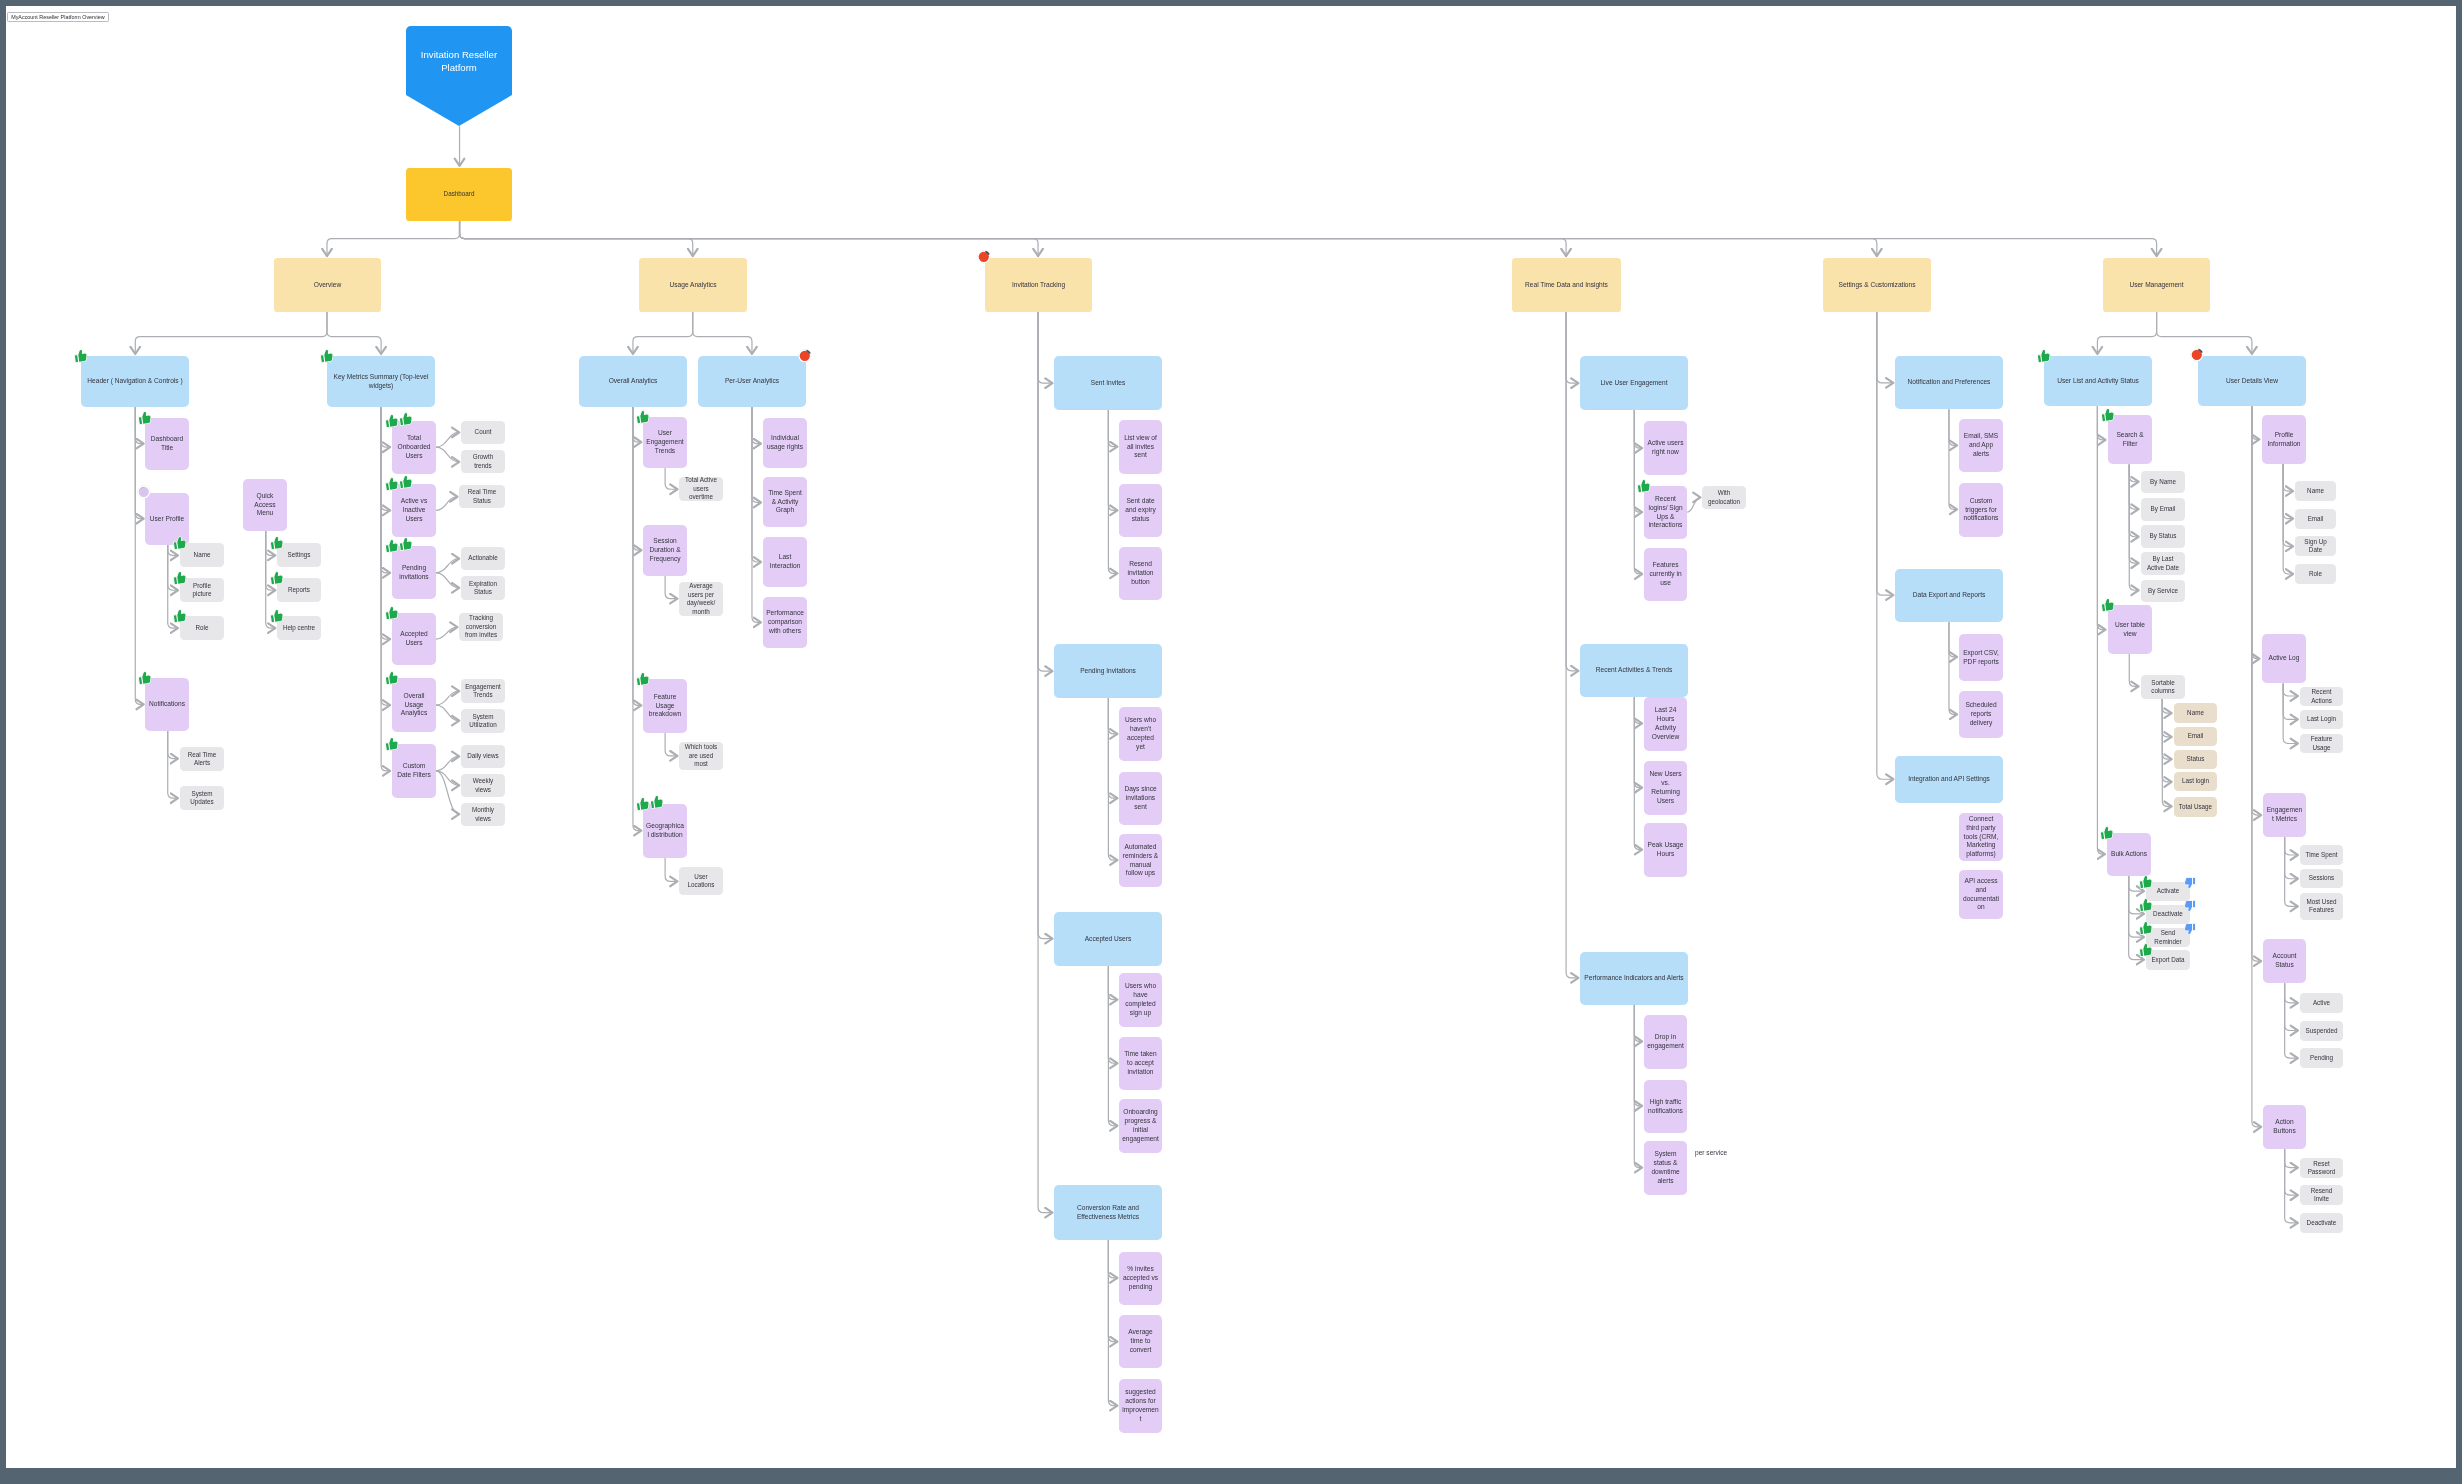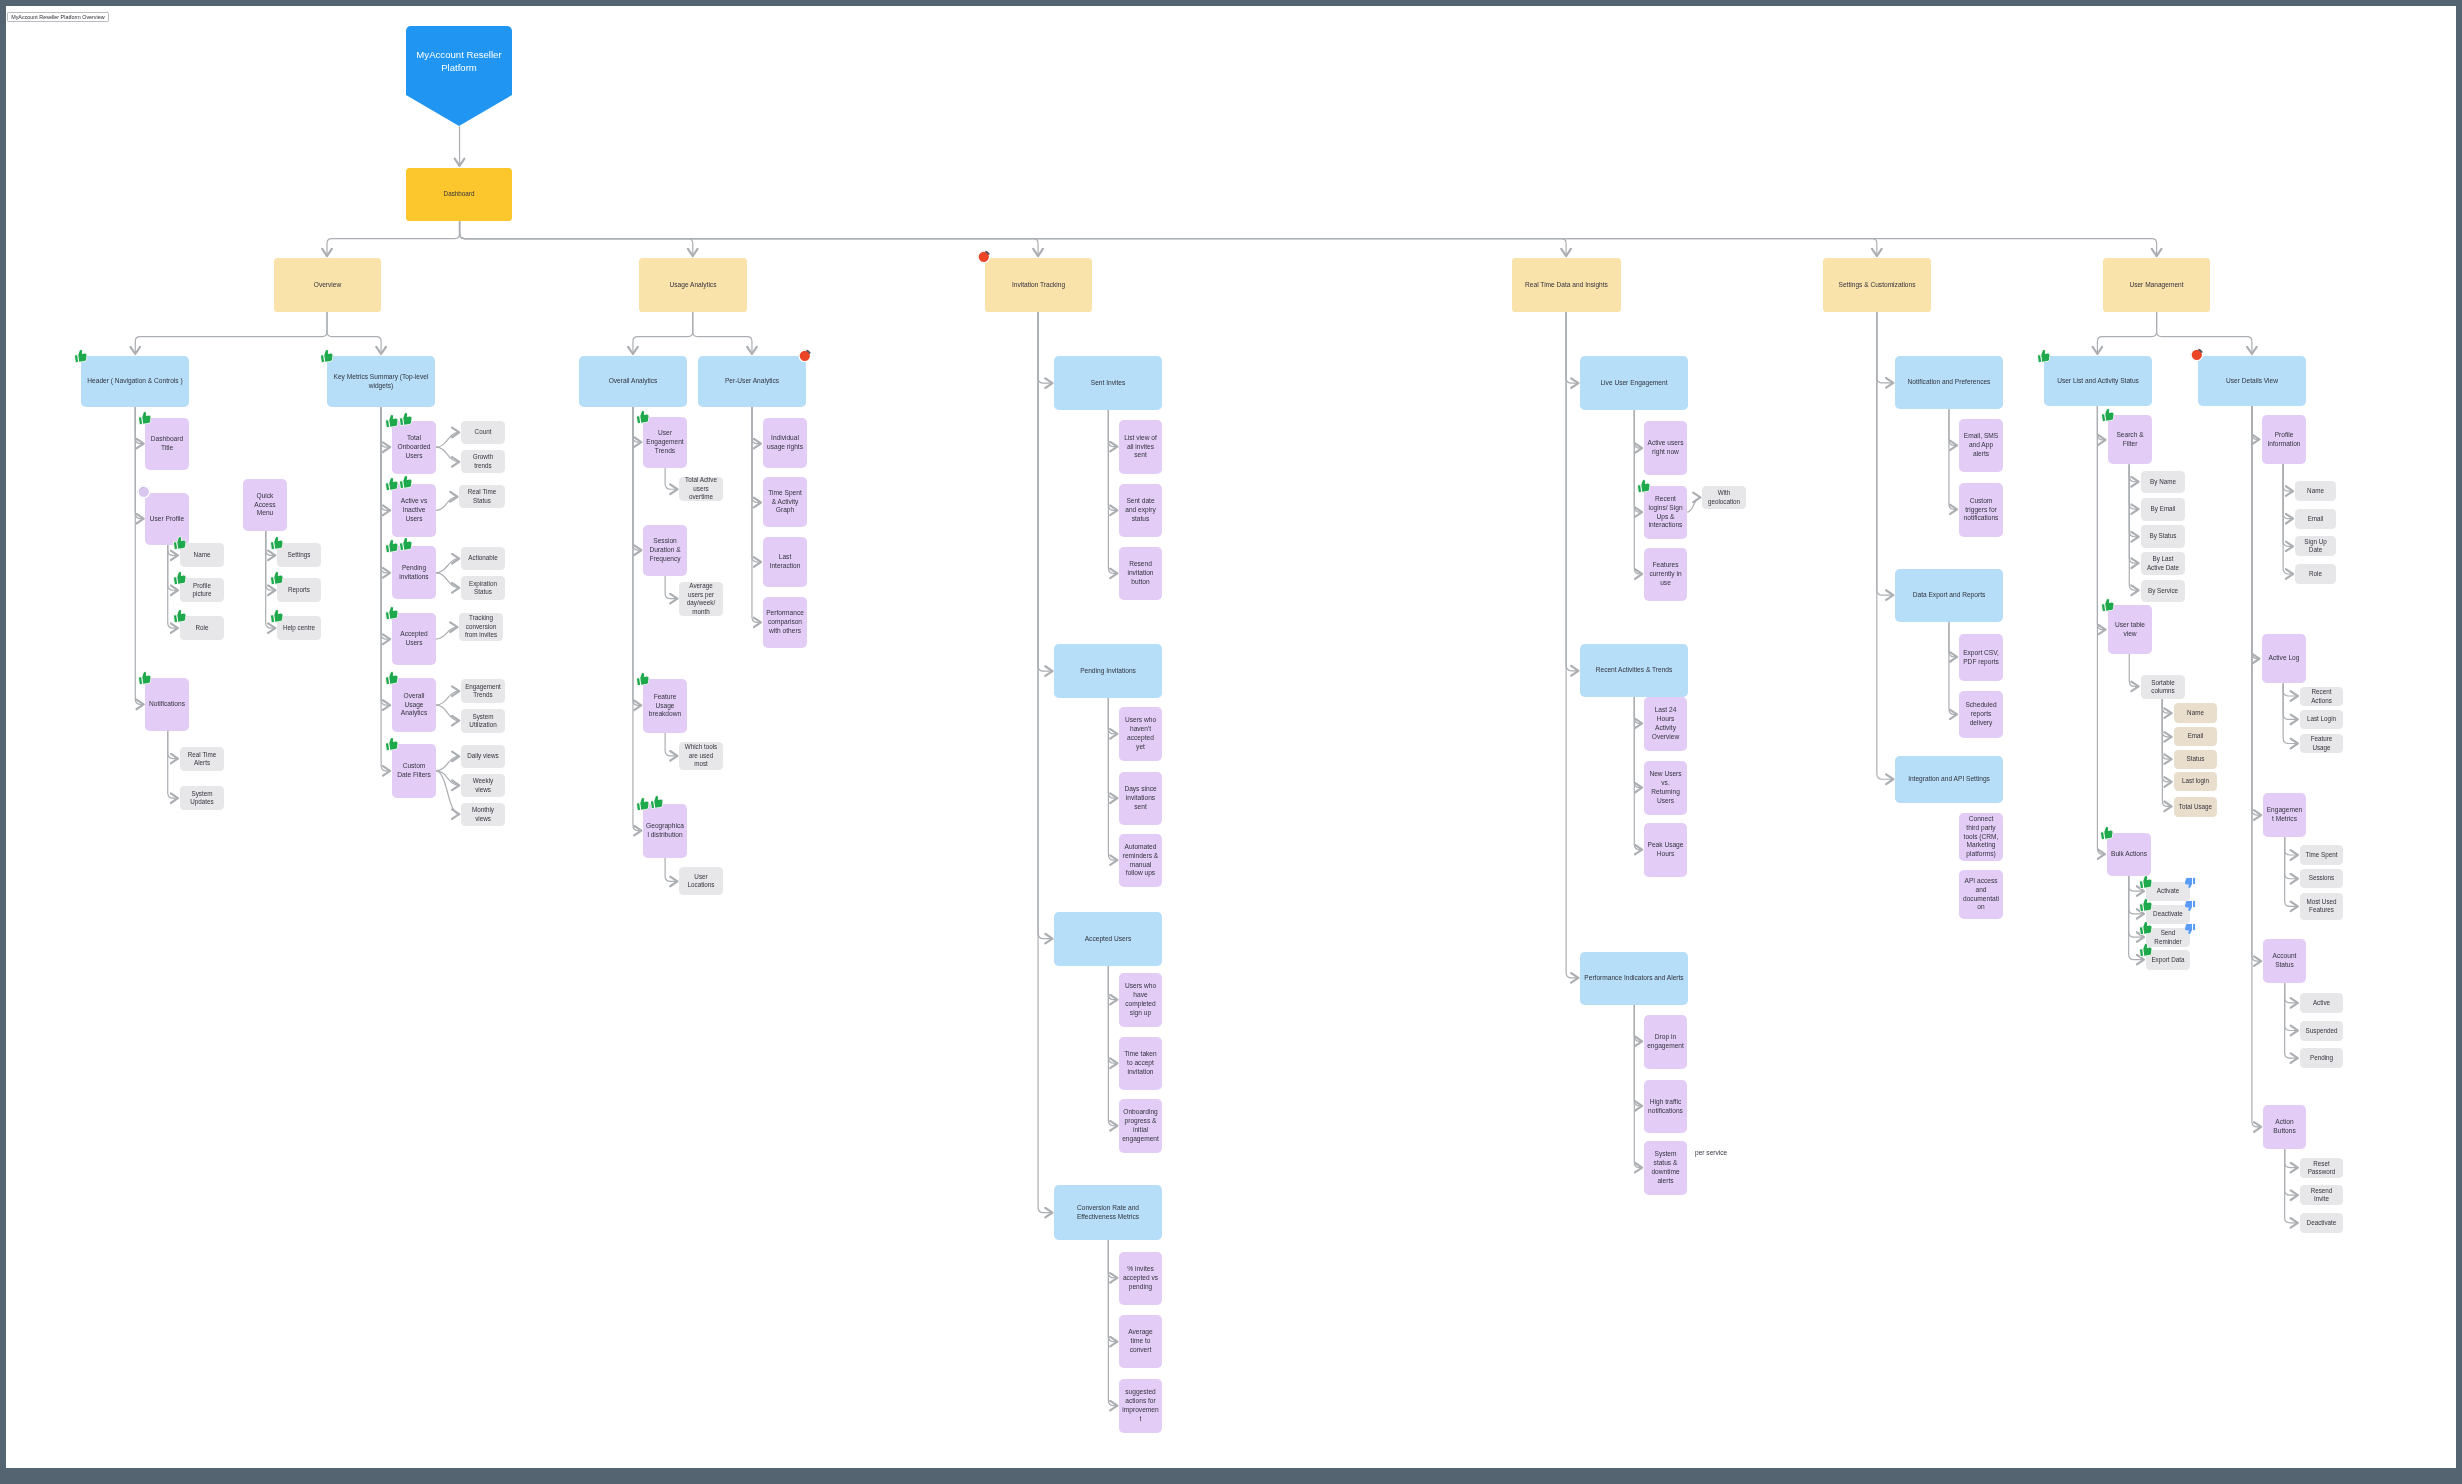--- a/index.html
+++ b/index.html
@@ -179,21 +179,21 @@
       <path d="M3801 1393L3801 1453Q3801 1462 3810 1462L3823 1462" fill="none" stroke="#abaeb2" stroke-width="2" marker-end="url(#arr)"></path>
       <path d="M3801 1393L3801 1499Q3801 1508 3810 1508L3823 1508" fill="none" stroke="#abaeb2" stroke-width="2" marker-end="url(#arr)"></path>
       <path d="M3801 1636L3801 1659.5Q3801 1668.5 3810 1668.5L3823 1668.5" fill="none" stroke="#abaeb2" stroke-width="2" marker-end="url(#arr)"></path>
       <path d="M3801 1636L3801 1705.5Q3801 1714.5 3810 1714.5L3823 1714.5" fill="none" stroke="#abaeb2" stroke-width="2" marker-end="url(#arr)"></path>
       <path d="M3801 1636L3801 1751.5Q3801 1760.5 3810 1760.5L3823 1760.5" fill="none" stroke="#abaeb2" stroke-width="2" marker-end="url(#arr)"></path>
       <path d="M3801 1912L3801 1933.5Q3801 1942.5 3810 1942.5L3823 1942.5" fill="none" stroke="#abaeb2" stroke-width="2" marker-end="url(#arr)"></path>
       <path d="M3801 1912L3801 1979.5Q3801 1988.5 3810 1988.5L3823 1988.5" fill="none" stroke="#abaeb2" stroke-width="2" marker-end="url(#arr)"></path>
       <path d="M3801 1912L3801 2025.5Q3801 2034.5 3810 2034.5L3823 2034.5" fill="none" stroke="#abaeb2" stroke-width="2" marker-end="url(#arr)"></path>
     </svg>
     <div class="node root" style="left: 406px; top: 26px; width: 106px; height: 100px;">
-      <span class="lbl">MyAccount Reseller Platform</span>
+      <span class="lbl">Invitation Reseller Platform</span>
     </div>
     <div class="node dashboard" style="left: 406px; top: 168px; width: 106px; height: 53px;">
       <span class="lbl">Dashboard</span>
     </div>
     <div class="node main" style="left: 274px; top: 258px; width: 107px; height: 54px;">
       <span class="lbl">Overview</span>
     </div>
     <div class="node main" style="left: 639px; top: 258px; width: 108px; height: 54px;">
       <span class="lbl">Usage Analytics</span>
     </div>

